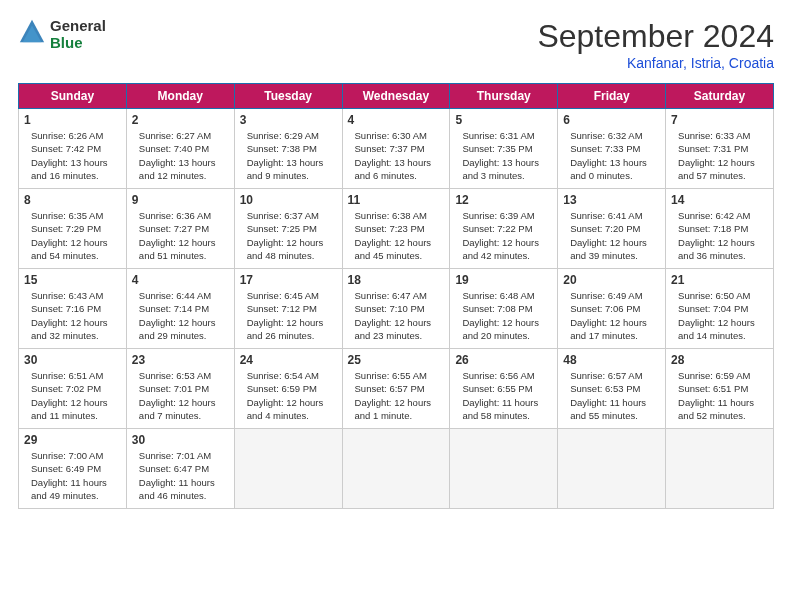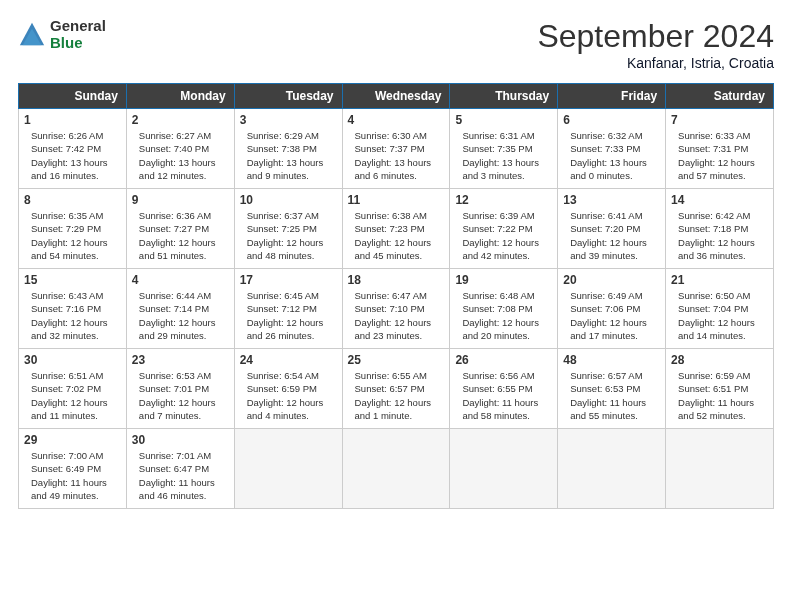--- a/index.html
+++ b/index.html
@@ -15,21 +15,21 @@
       padding: 18px 18px 10px 18px;
     }
     .header {
       display: flex;
       justify-content: space-between;
       align-items: flex-start;
       margin-bottom: 12px;
     }
     .logo {
       display: flex;
-      align-items: center;
+      align-items: flex-start;
       gap: 4px;
     }
     .logo-text {
       display: flex;
       flex-direction: column;
       line-height: 1.1;
     }
     .logo-general {
       font-size: 15px;
       font-weight: bold;
@@ -47,34 +47,34 @@
     .title-area {
       text-align: right;
     }
     .month-title {
       font-size: 32px;
       font-weight: normal;
       color: #333;
     }
     .location {
       font-size: 14px;
-      color: #0f172a;
+      color: #1d4ed8;
     }
     table {
       width: 100%;
       border-collapse: collapse;
       table-layout: fixed;
     }
     th {
-      background-color: #404040;
+      background-color: #be185d;
       color: #fff;
       font-size: 12px;
       font-weight: bold;
       padding: 5px 8px;
-      text-align: right;
+      text-align: center;
       border: 1px solid #1a6faf;
     }
     td {
       border: 1px solid #ccc;
       vertical-align: top;
       padding: 4px 4px 4px 5px;
       font-size: 9.5px;
       color: #333;
       height: 80px;
       background: #fff;

